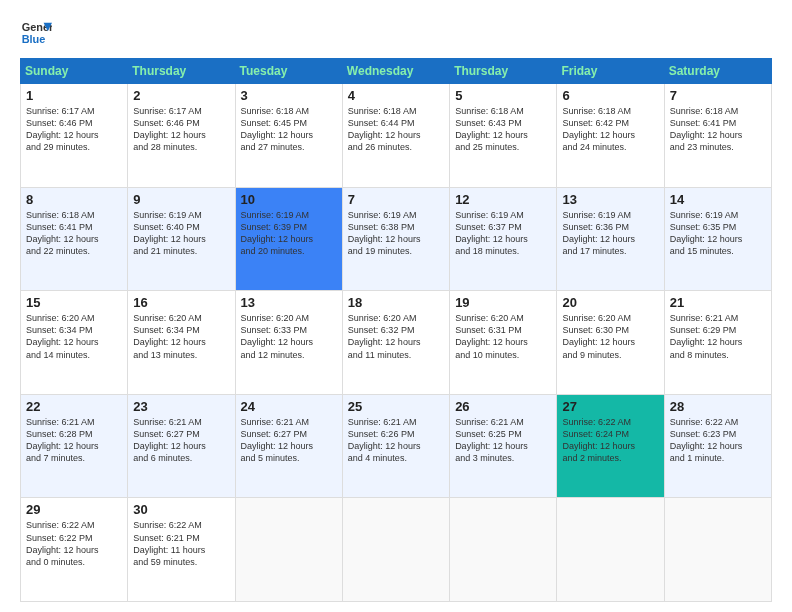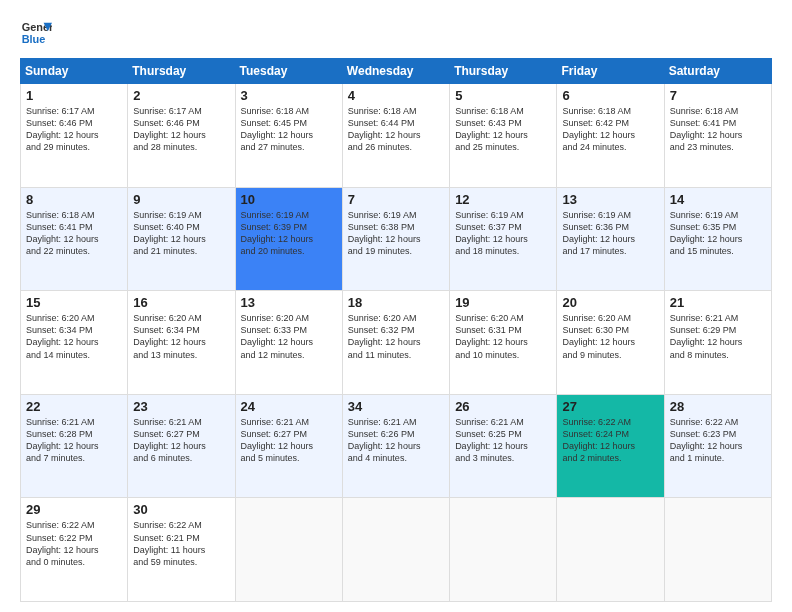--- a/index.html
+++ b/index.html
@@ -47,21 +47,21 @@
     }
     .calendar {
       flex: 1;
       border: 1px solid #ccc;
       border-collapse: collapse;
       width: 100%;
       table-layout: fixed;
     }
     .calendar th {
       background: #1a6fc4;
-      color: #ffffff;
+      color: #86efac;
       font-size: 12px;
       font-weight: bold;
       padding: 5px 4px;
       text-align: left;
       border: 1px solid #1a6fc4;
     }
     .calendar td {
       vertical-align: top;
       padding: 4px 5px;
       border: 1px solid #ddd;
@@ -221,21 +221,21 @@
           </td>
           <td style="background: rgb(238, 244, 255);">
             <span class="day-num">23</span>
             <div class="cell-text">Sunrise: 6:21 AM<br>Sunset: 6:27 PM<br>Daylight: 12 hours<br>and 6 minutes.</div>
           </td>
           <td style="background: rgb(238, 244, 255);">
             <span class="day-num">24</span>
             <div class="cell-text">Sunrise: 6:21 AM<br>Sunset: 6:27 PM<br>Daylight: 12 hours<br>and 5 minutes.</div>
           </td>
           <td style="background: rgb(238, 244, 255);">
-            <span class="day-num">34</span>
+            <span class="day-num">25</span>
             <div class="cell-text">Sunrise: 6:21 AM<br>Sunset: 6:26 PM<br>Daylight: 12 hours<br>and 4 minutes.</div>
           </td>
           <td style="background: rgb(238, 244, 255);">
             <span class="day-num">26</span>
             <div class="cell-text">Sunrise: 6:21 AM<br>Sunset: 6:25 PM<br>Daylight: 12 hours<br>and 3 minutes.</div>
           </td>
           <td style="background: #14b8a6;">
             <span class="day-num">27</span>
             <div class="cell-text">Sunrise: 6:22 AM<br>Sunset: 6:24 PM<br>Daylight: 12 hours<br>and 2 minutes.</div>
           </td>

